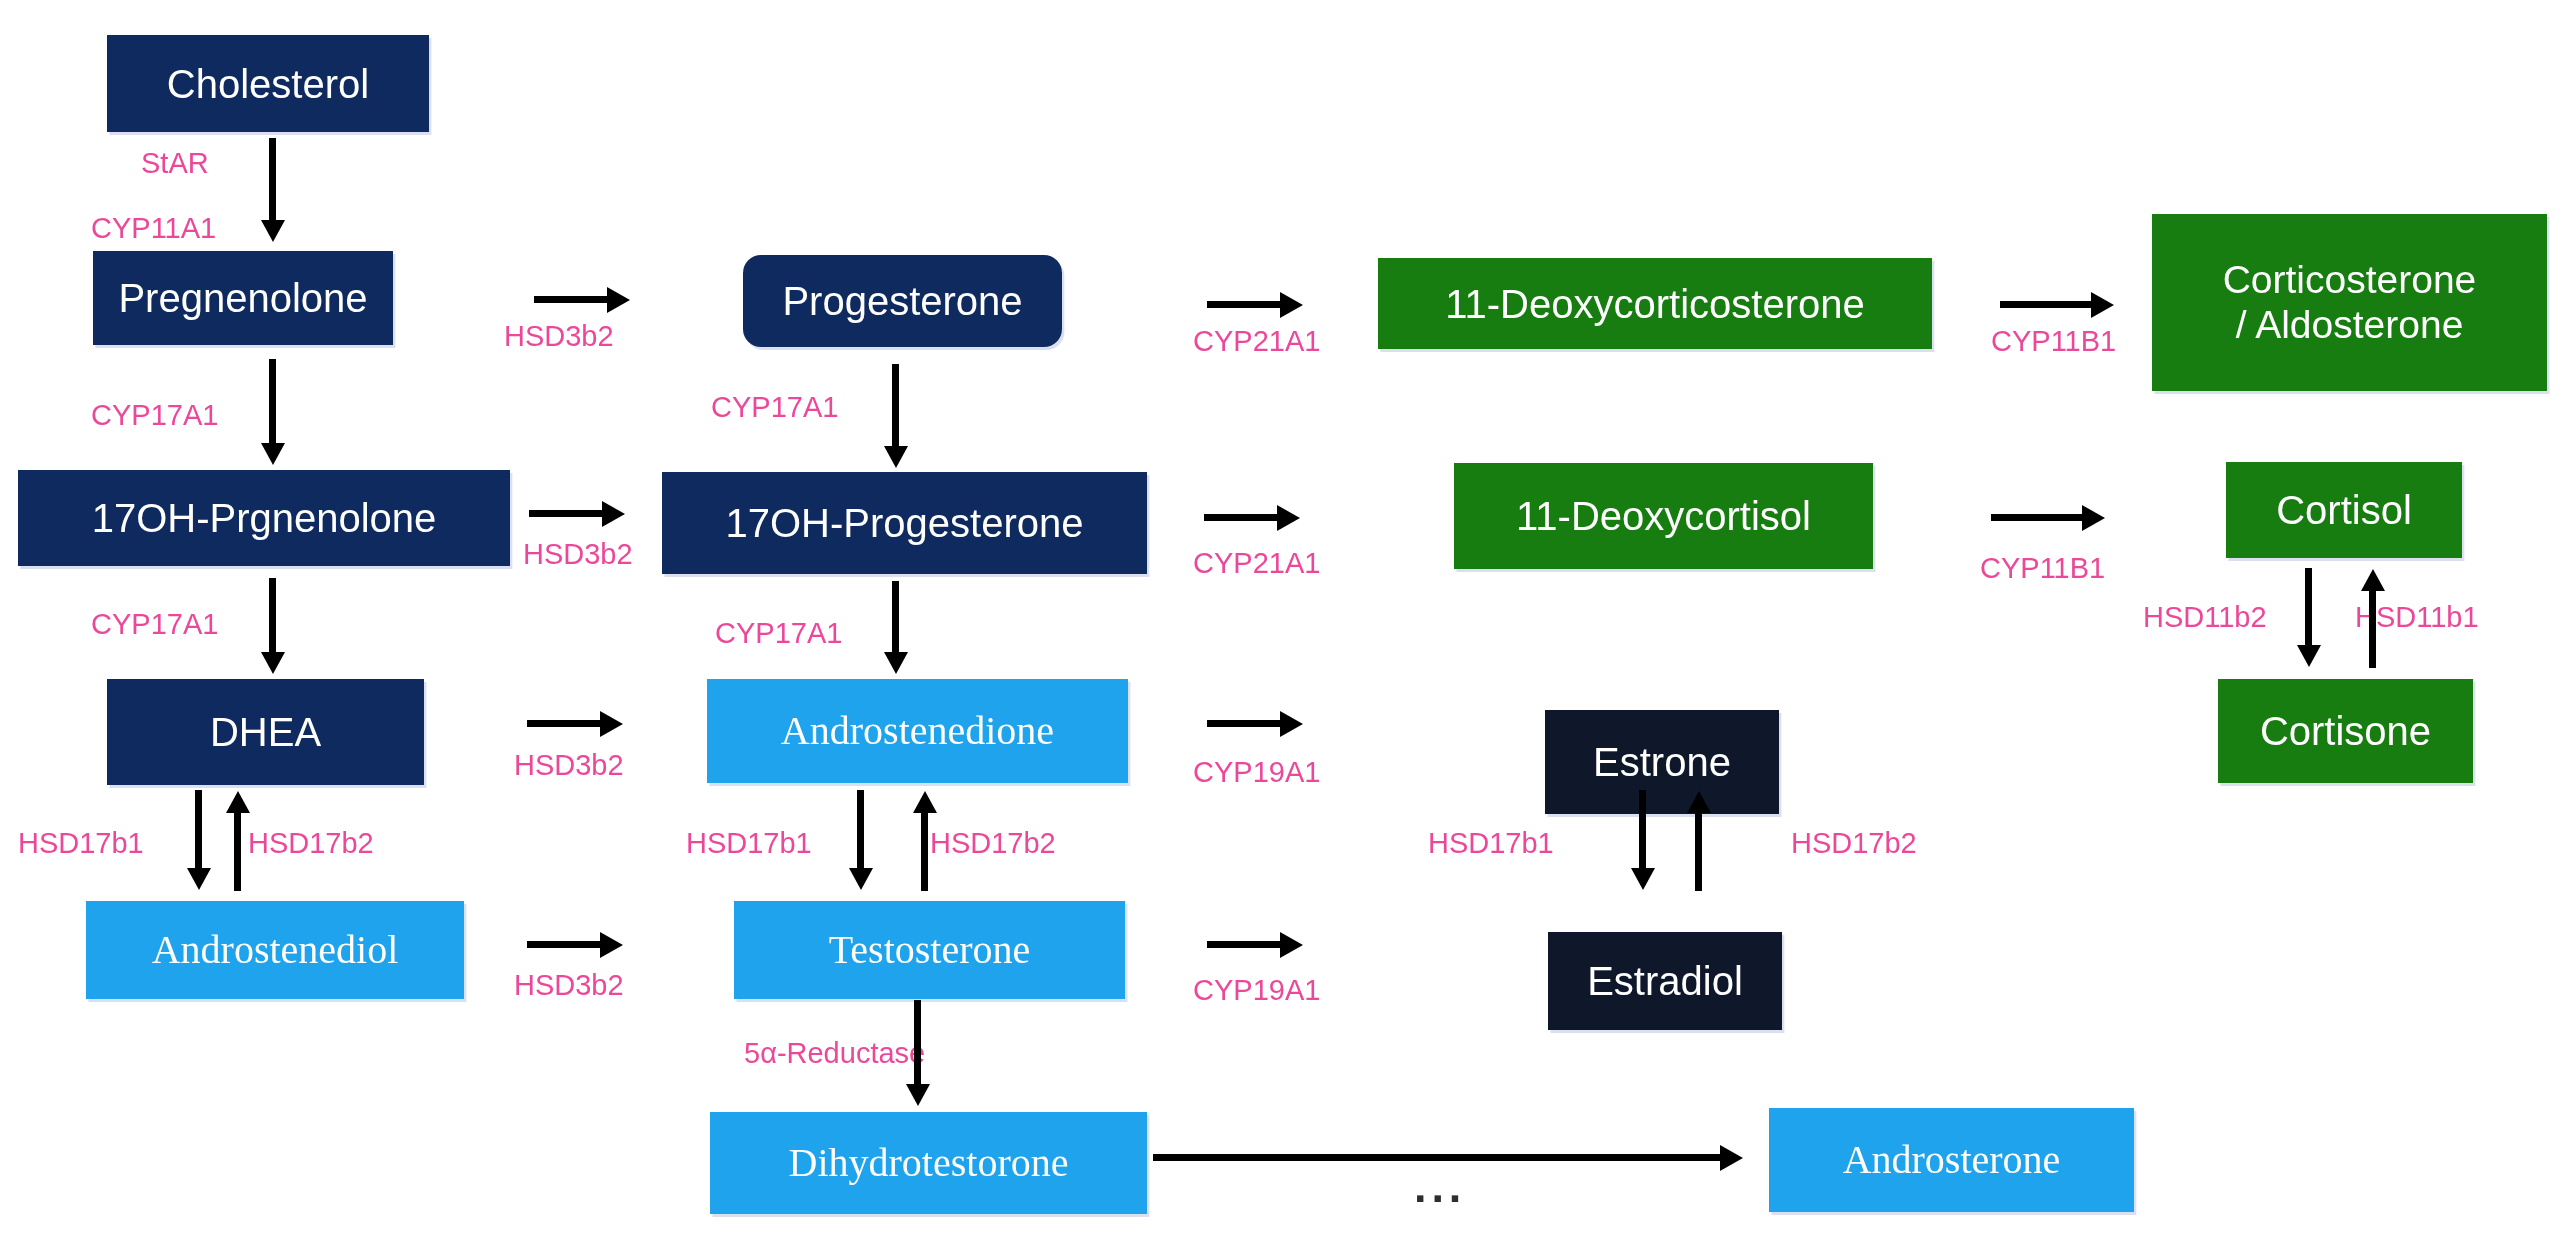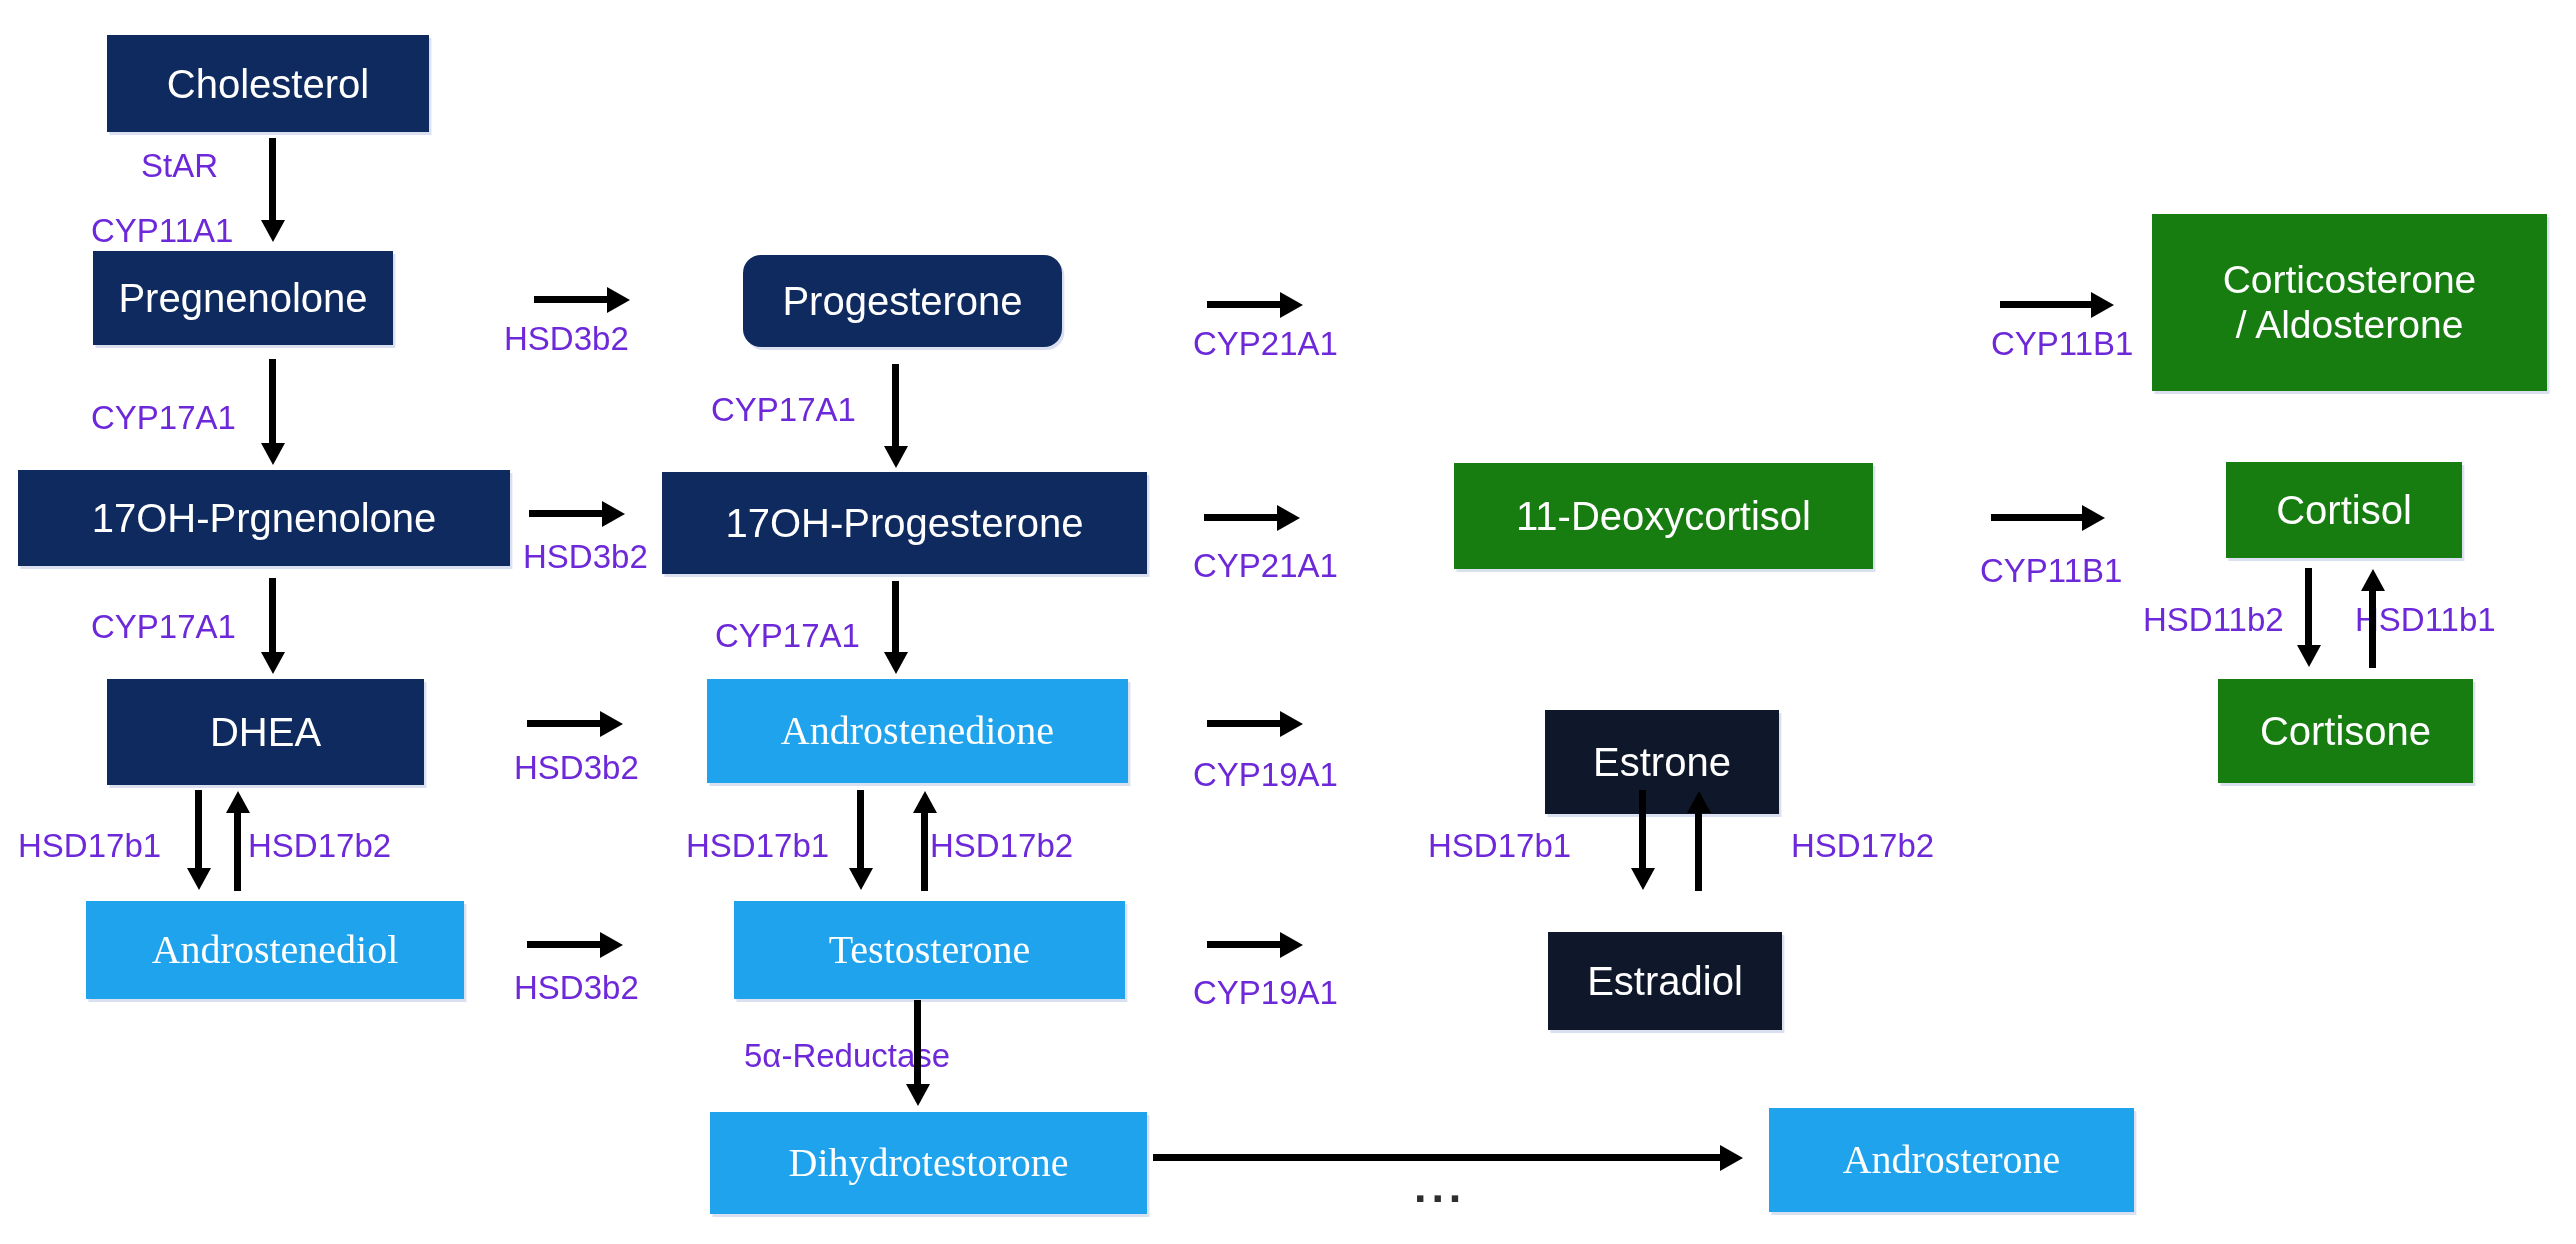--- a/index.html
+++ b/index.html
@@ -10,21 +10,21 @@
     position:absolute;display:flex;align-items:center;justify-content:center;
     color:#ffffff;font-size:40px;line-height:1.15;text-align:center;
     white-space:pre-line;box-shadow:2.4px 3px 0 rgba(206,214,235,0.75);
   }
   .navy{background:#0f2a5e;text-align:right;}
   .blue{background:#1fa3ec;font-family:Liberation Serif, serif;}
   .green{background:#187d11;}
   .pink{background:#0f172a;margin-top:31px;}
 
   .enzyme{
-    position:absolute;color:#6d28d9;font-size:33px;white-space:nowrap;line-height:1;
+    position:absolute;color:#ec4899;font-size:29px;white-space:nowrap;line-height:1;
   }
 
   .dots{
     position:absolute;color:#2e2e2e;font-size:45px;font-weight:bold;letter-spacing:4.9px;line-height:1;
   }
 
   .arrow{position:absolute;background:#000;}
   .arrow.right{height:7.3px;}
   .arrow.right::after{
     content:"";position:absolute;right:-22px;top:50%;transform:translateY(-50%);
@@ -42,20 +42,21 @@
   }
 </style>
 </head>
 <body>
 
 <div id="canvas">
 
   <div class="node navy" style="left:107px;top:35px;width:322px;height:97px;">Cholesterol</div>
   <div class="node navy" style="left:93px;top:251px;width:300px;height:94px;">Pregnenolone</div>
   <div class="node navy" style="left:743px;top:255px;width:319px;height:92px;border-radius:18px;">Progesterone</div>
+  <div class="node green" style="left:1378px;top:258px;width:554px;height:91px;">11-Deoxycorticosterone</div>
   <div class="node green" style="left:2152px;top:214px;width:395px;height:177px;font-size:39px;">Corticosterone
 / Aldosterone</div>
   <div class="node navy" style="left:18px;top:470px;width:492px;height:96px;">17OH-Prgnenolone</div>
   <div class="node navy" style="left:662px;top:472px;width:485px;height:102px;">17OH-Progesterone</div>
   <div class="node green" style="left:1454px;top:463px;width:419px;height:106px;">11-Deoxycortisol</div>
   <div class="node green" style="left:2226px;top:462px;width:236px;height:96px;">Cortisol</div>
   <div class="node navy" style="left:107px;top:679px;width:317px;height:106px;">DHEA</div>
   <div class="node blue" style="left:707px;top:679px;width:421px;height:104px;">Androstenedione</div>
   <div class="node pink" style="left:1545px;top:679px;width:234px;height:104px;">Estrone</div>
   <div class="node green" style="left:2218px;top:679px;width:255px;height:104px;">Cortisone</div>

